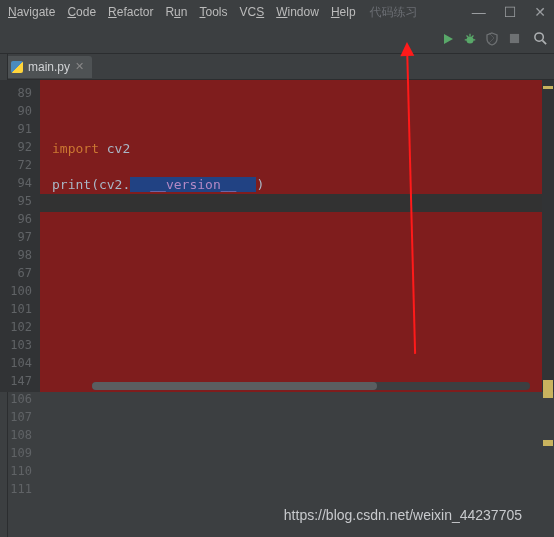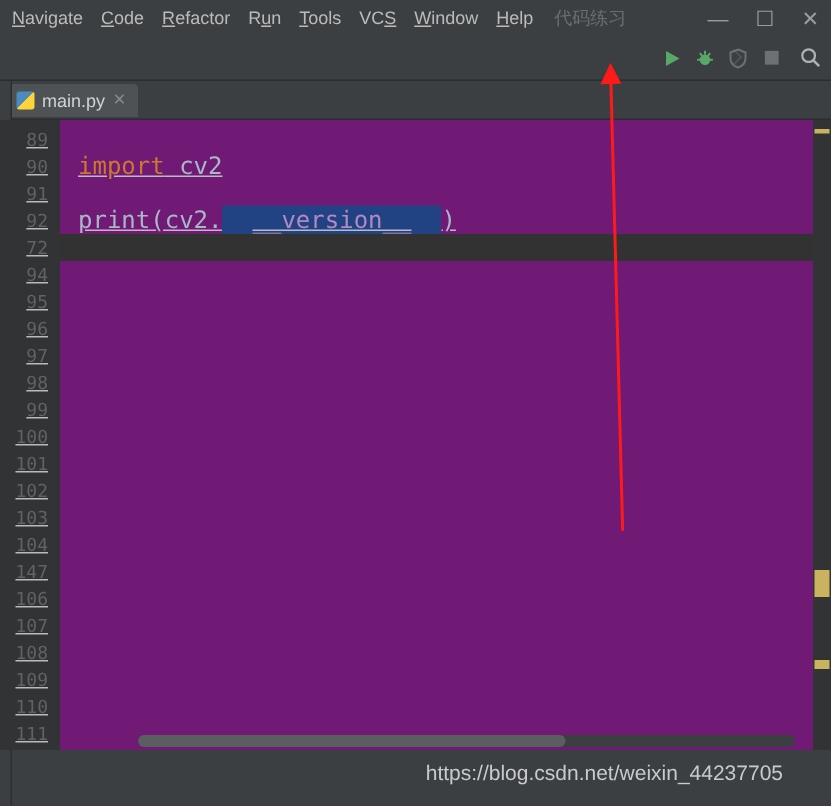--- a/index.html
+++ b/index.html
@@ -69,44 +69,44 @@
     display: flex; align-items: center; gap: 5px;
     padding: 4px 8px;
     background: #4e5254;
     border-top-left-radius: 3px; border-top-right-radius: 3px;
     color: #d0d2d4;
     cursor: pointer;
   }
   .tab .close { color: #888; font-size: 11px; }
   .editor {
     display: flex;
-    height: 420px;
-    background: #701a75;
-    position: relative;
-    text-decoration: underline;
+    height: 312px;
+    background: #7f1d1d;
+    position: relative;
   }
   .gutter {
     width: 40px;
     background: #313335;
     color: #606366;
     text-align: right;
     padding: 4px 8px 4px 0;
     font-family: Consolas, monospace;
     font-size: 12px;
     line-height: 18px;
     user-select: none;
   }
   .code {
     flex: 1;
     padding: 4px 0 4px 12px;
     font-family: Consolas, monospace;
-    font-size: 16px;
+    font-size: 13px;
     line-height: 18px;
     color: #a9b7c6;
     position: relative;
+    margin-top: 38px;
   }
   .code .kw { color: #cc7832; }
   .code .fn { color: #a9b7c6; }
   .code .hl {
     background: #214283;
     color: #b389c5;
     padding: 0 20px;
   }
   .code-line { height: 18px; white-space: pre; }
   .current-line {
@@ -235,21 +235,21 @@
       <div>89</div>
       <div>90</div>
       <div>91</div>
       <div>92</div>
       <div>72</div>
       <div>94</div>
       <div>95</div>
       <div>96</div>
       <div>97</div>
       <div>98</div>
-      <div>99</div>
+      <div>67</div>
       <div>100</div>
       <div>101</div>
       <div>102</div>
       <div>103</div>
       <div>104</div>
       <div>147</div>
       <div>106</div>
       <div>107</div>
       <div>108</div>
       <div>109</div>

